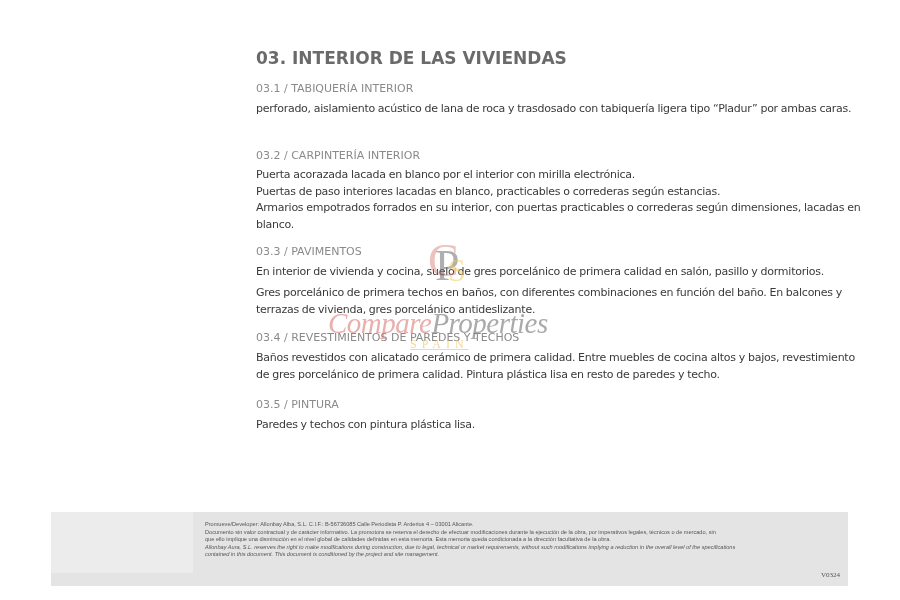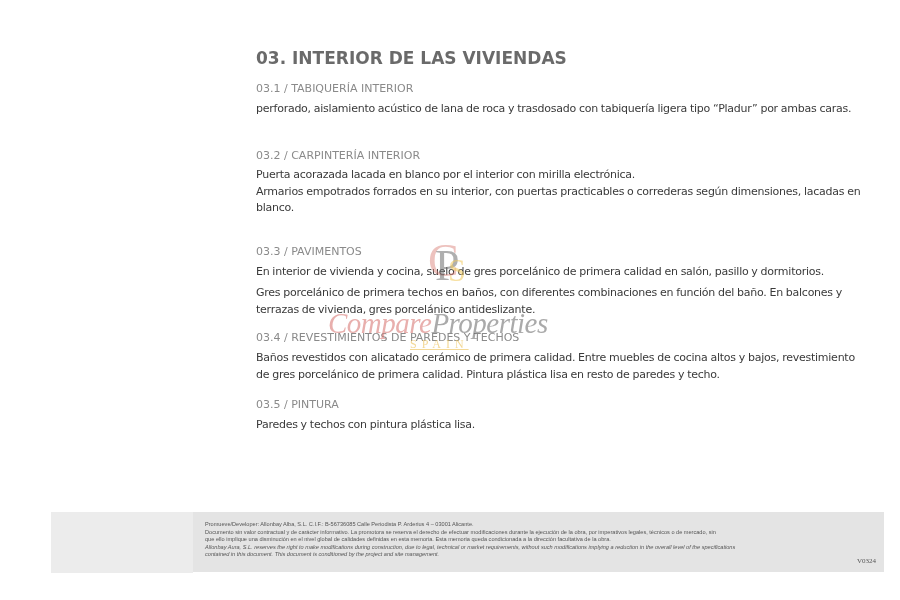--- a/index.html
+++ b/index.html
@@ -113,23 +113,22 @@
       white-space: nowrap;
       text-decoration: underline;
     }
 
     
     .footer {
       position: absolute;
       left: 51px;
       top: 512px;
       width: 797px;
-      height: 60px;
+      height: 74px;
       background: #e4e4e4;
-      padding-left: 36px;
     }
     .footer-left {
       position: absolute;
       left: 0;
       top: 0;
       width: 142px;
       height: 61px;
       background: #ececec;
     }
     .footer-text {
@@ -160,20 +159,21 @@
   <h1 class="main-title">03. INTERIOR DE LAS VIVIENDAS</h1>
 
   <div class="sec-title" style="top:32px">03.1 / TABIQUERÍA INTERIOR</div>
   <div class="para" style="top:51px">
     <span class="line">perforado, aislamiento acústico de lana de roca y trasdosado con tabiquería ligera tipo “Pladur” por ambas caras.</span>
   </div>
 
   <div class="sec-title" style="top:99px">03.2 / CARPINTERÍA INTERIOR</div>
   <div class="para" style="top:117px">
     <span class="line">Puerta acorazada lacada en blanco por el interior con mirilla electrónica.</span>
+    <span class="line">Puertas de paso interiores lacadas en blanco, practicables o correderas según estancias.</span>
     <span class="line">Armarios empotrados forrados en su interior, con puertas practicables o correderas según dimensiones, lacadas en</span>
     <span class="line">blanco.</span>
   </div>
 
   <div class="sec-title" style="top:195px">03.3 / PAVIMENTOS</div>
   <div class="para" style="top:214px">
     <span class="line">En interior de vivienda y cocina, suelo de gres porcelánico de primera calidad en salón, pasillo y dormitorios.</span>
   </div>
   <div class="para" style="top:235px">
     <span class="line">Gres porcelánico de primera techos en baños, con diferentes combinaciones en función del baño. En balcones y</span>

